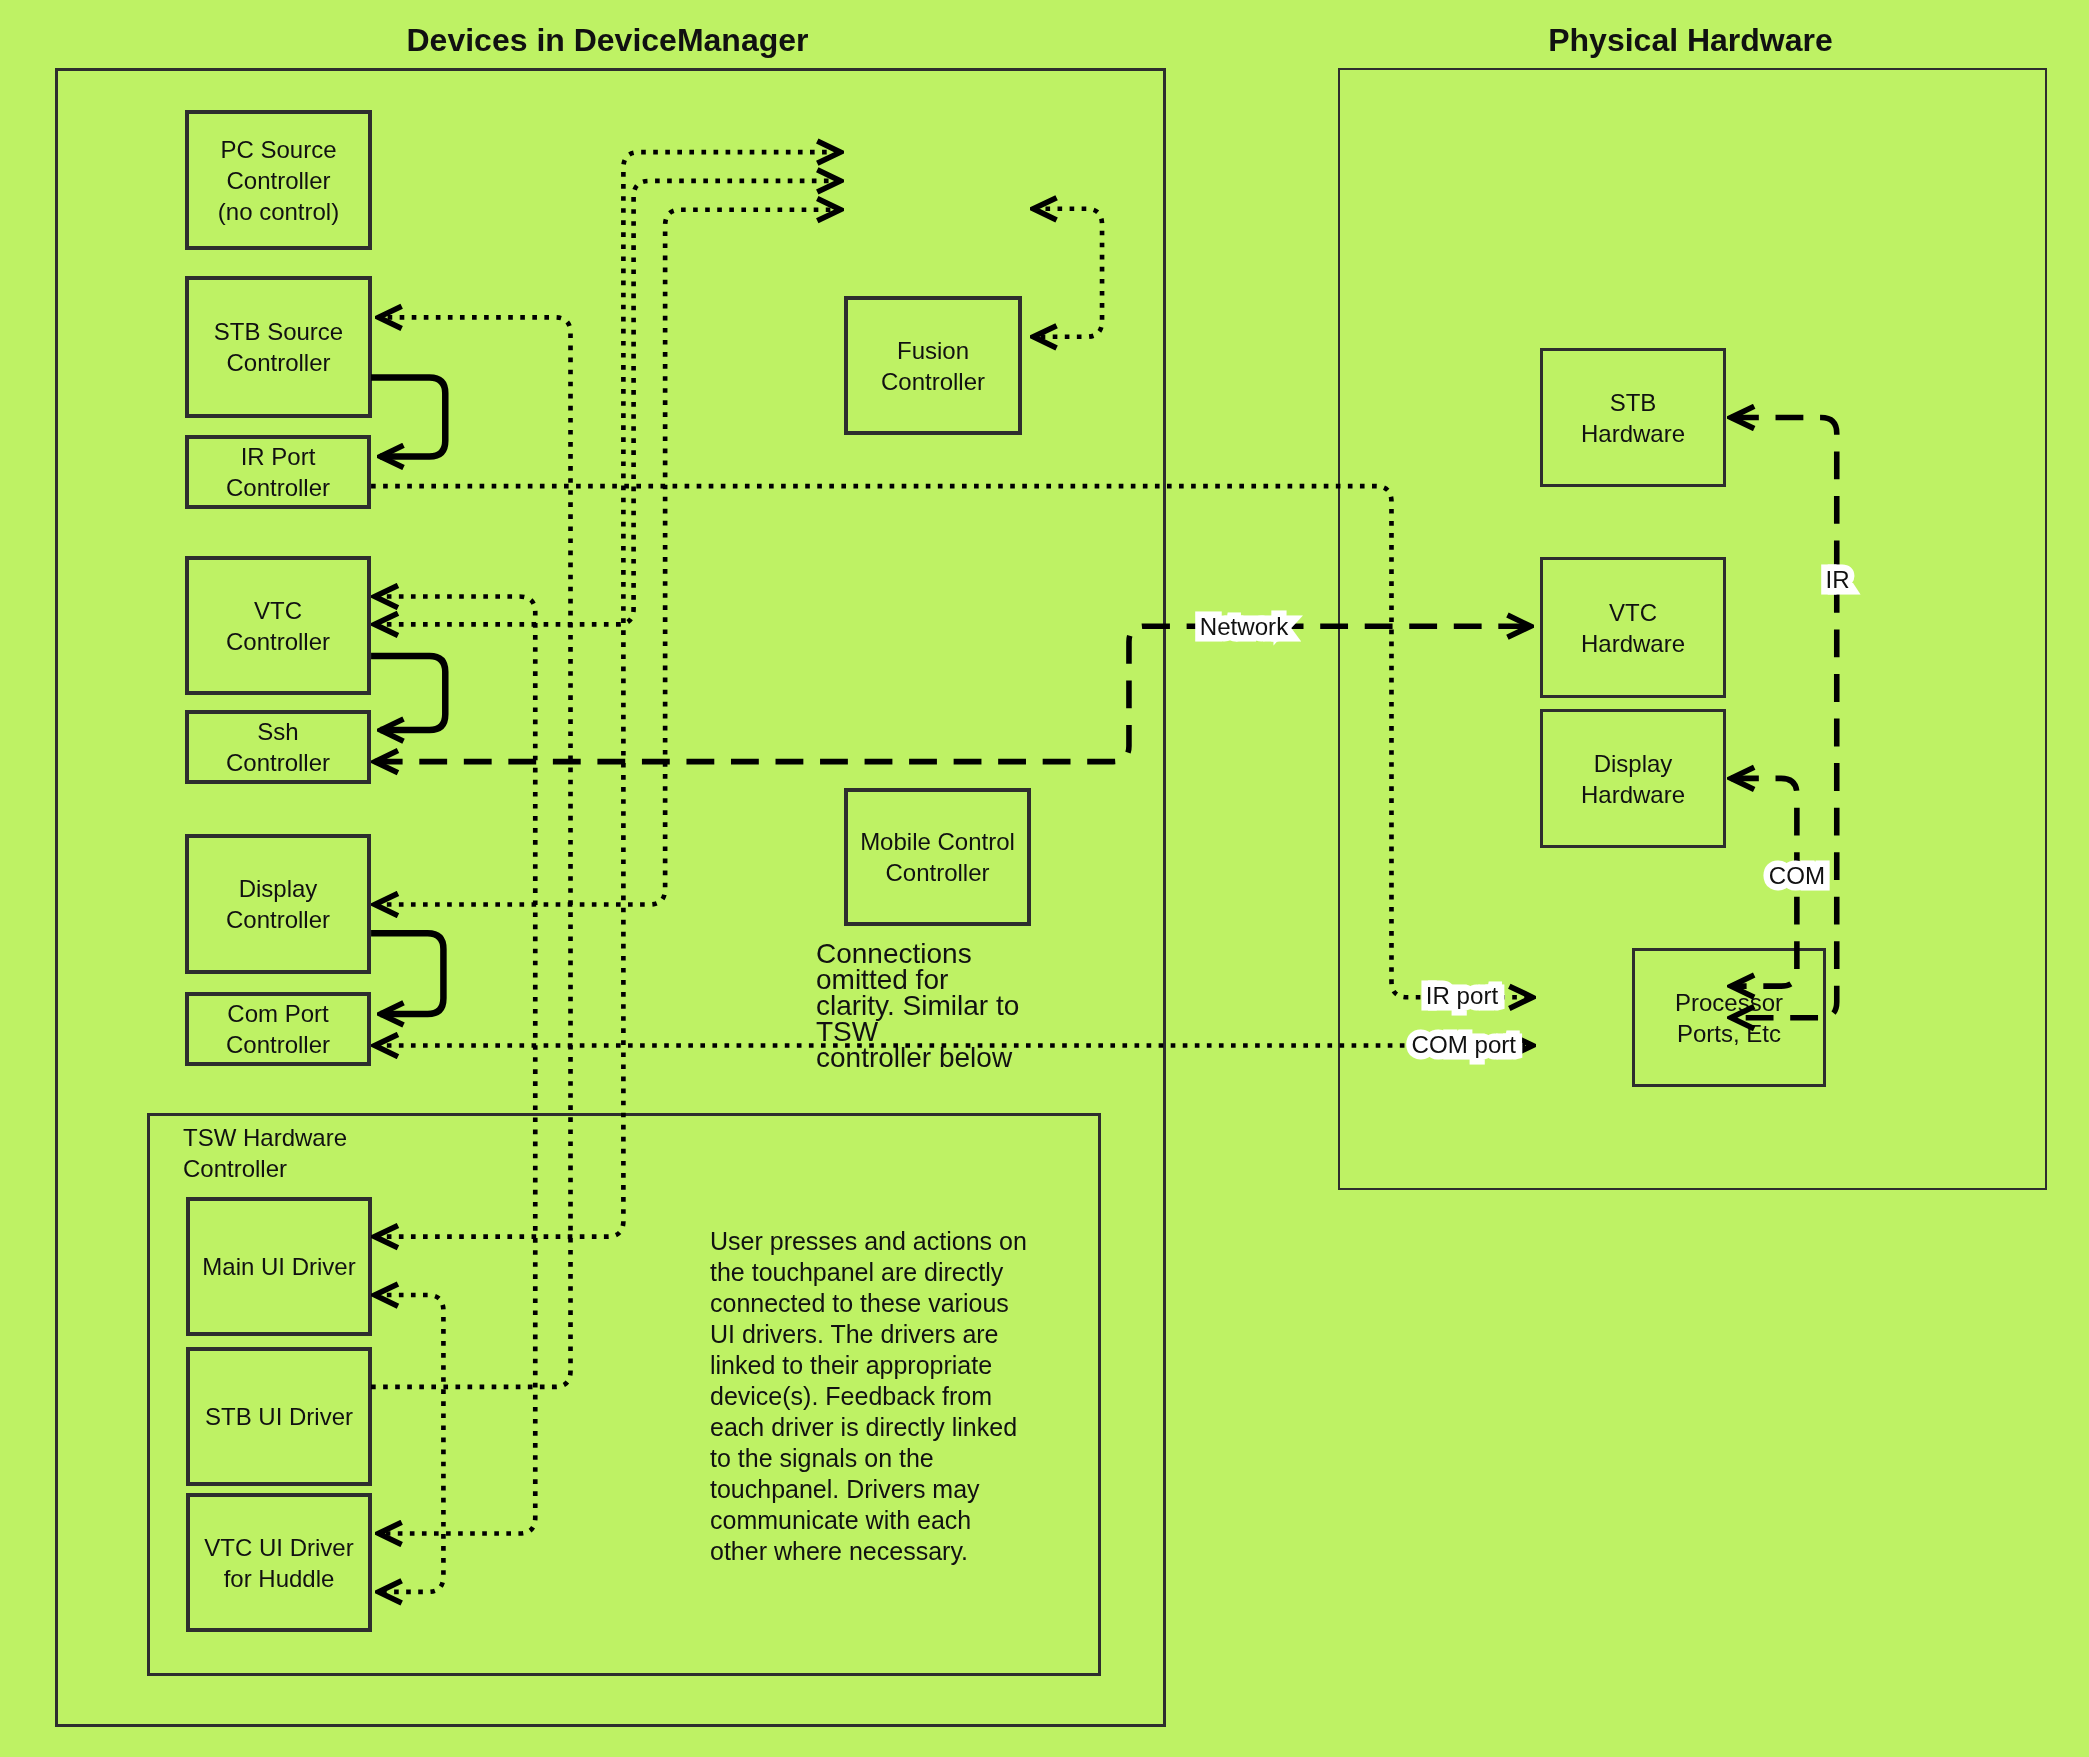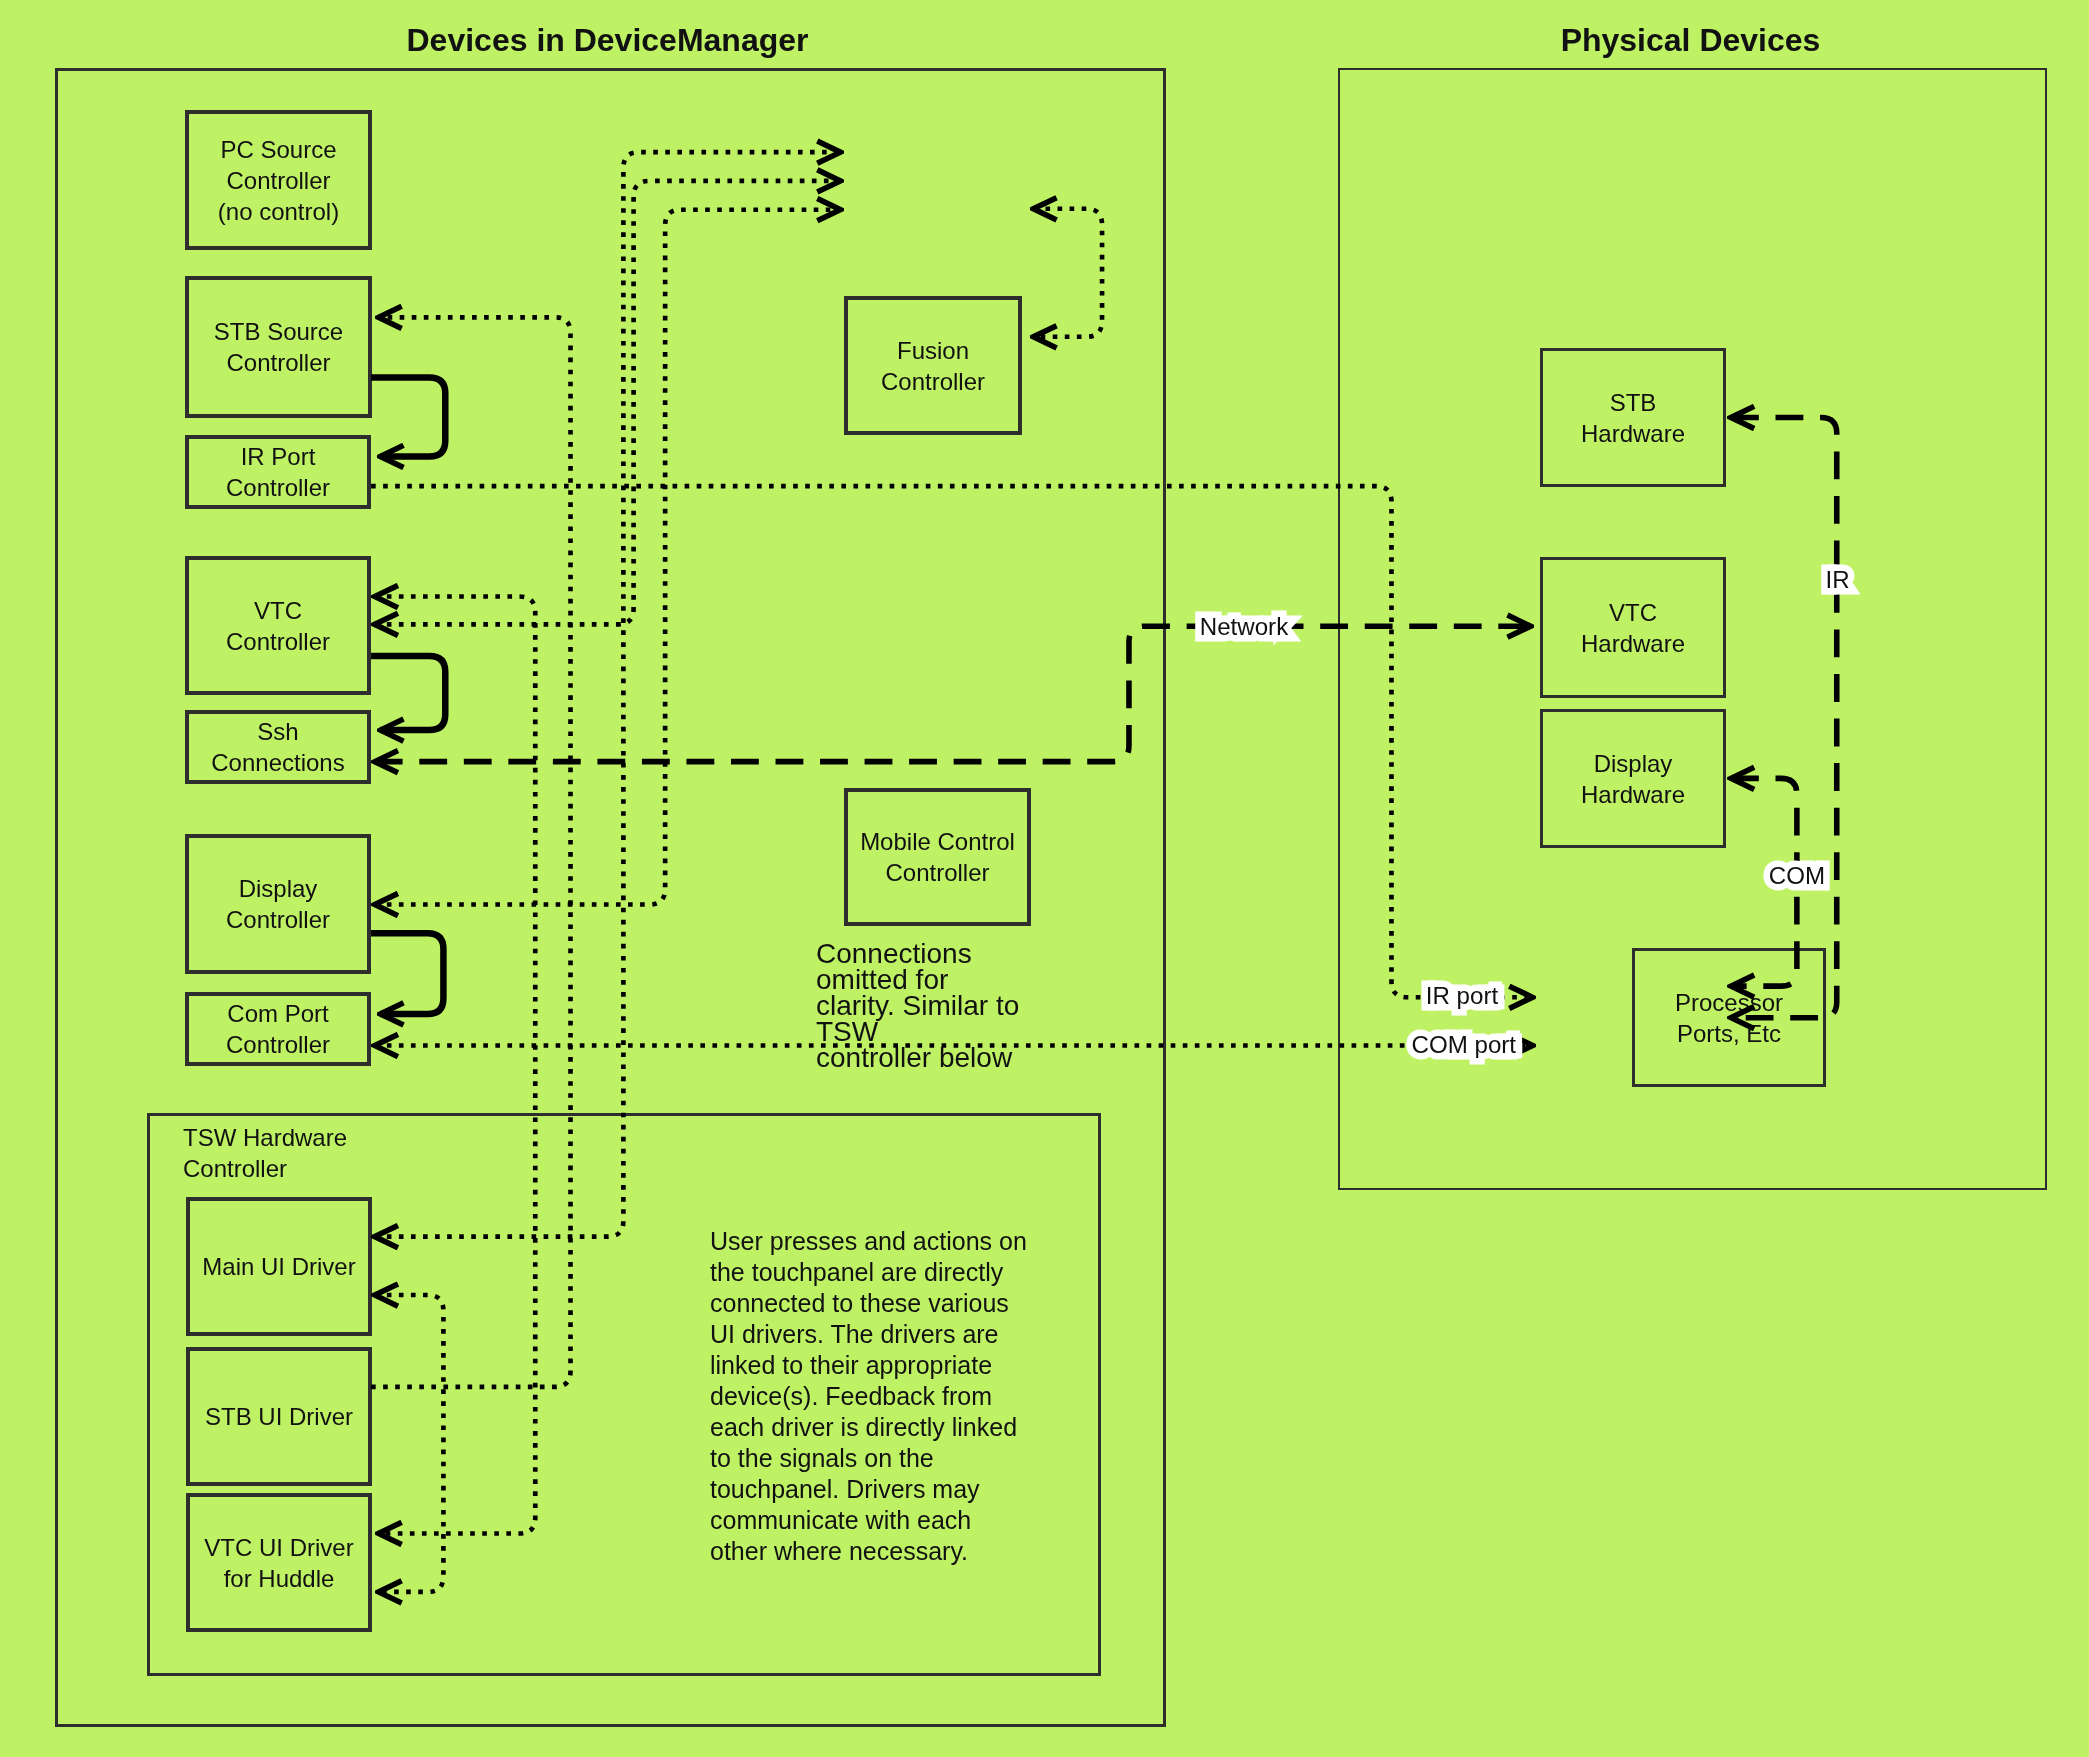--- a/index.html
+++ b/index.html
@@ -28,39 +28,39 @@
   .sol{fill:none;stroke:#000;stroke-width:7}
   .llabel{font-family:"Liberation Sans",sans-serif;font-size:26px;fill:#111;
           stroke:#fff;stroke-width:14;paint-order:stroke;text-anchor:middle}
 </style>
 </head>
 <body>
 
 <div class="stage">
 
   <div class="title t-left">Devices in DeviceManager</div>
-  <div class="title t-right">Physical Devices</div>
+  <div class="title t-right">Physical Hardware</div>
 
   <div class="frame f-dm"></div>
   <div class="frame f-hw"></div>
   <div class="frame f-tsw"></div>
   <div class="tswlbl">TSW Hardware
 Controller</div>
 
   <div class="bx" style="left:185px;top:110px;width:187px;height:140px">PC Source
 Controller
 (no control)</div>
   <div class="bx" style="left:185px;top:276px;width:187px;height:142px">STB Source
 Controller</div>
   <div class="bx" style="left:185px;top:435px;width:186px;height:74px">IR Port
 Controller</div>
   <div class="bx" style="left:185px;top:556px;width:186px;height:139px">VTC
 Controller</div>
   <div class="bx" style="left:185px;top:710px;width:186px;height:74px">Ssh
-Connections</div>
+Controller</div>
   <div class="bx" style="left:185px;top:834px;width:186px;height:140px">Display
 Controller</div>
   <div class="bx" style="left:185px;top:992px;width:186px;height:74px">Com Port
 Controller</div>
   <div class="bx" style="left:844px;top:296px;width:178px;height:139px">Fusion
 Controller</div>
   <div class="bx" style="left:844px;top:788px;width:187px;height:138px">Mobile Control
 Controller</div>
   <div class="cap">Connections omitted for
 clarity. Similar to TSW

